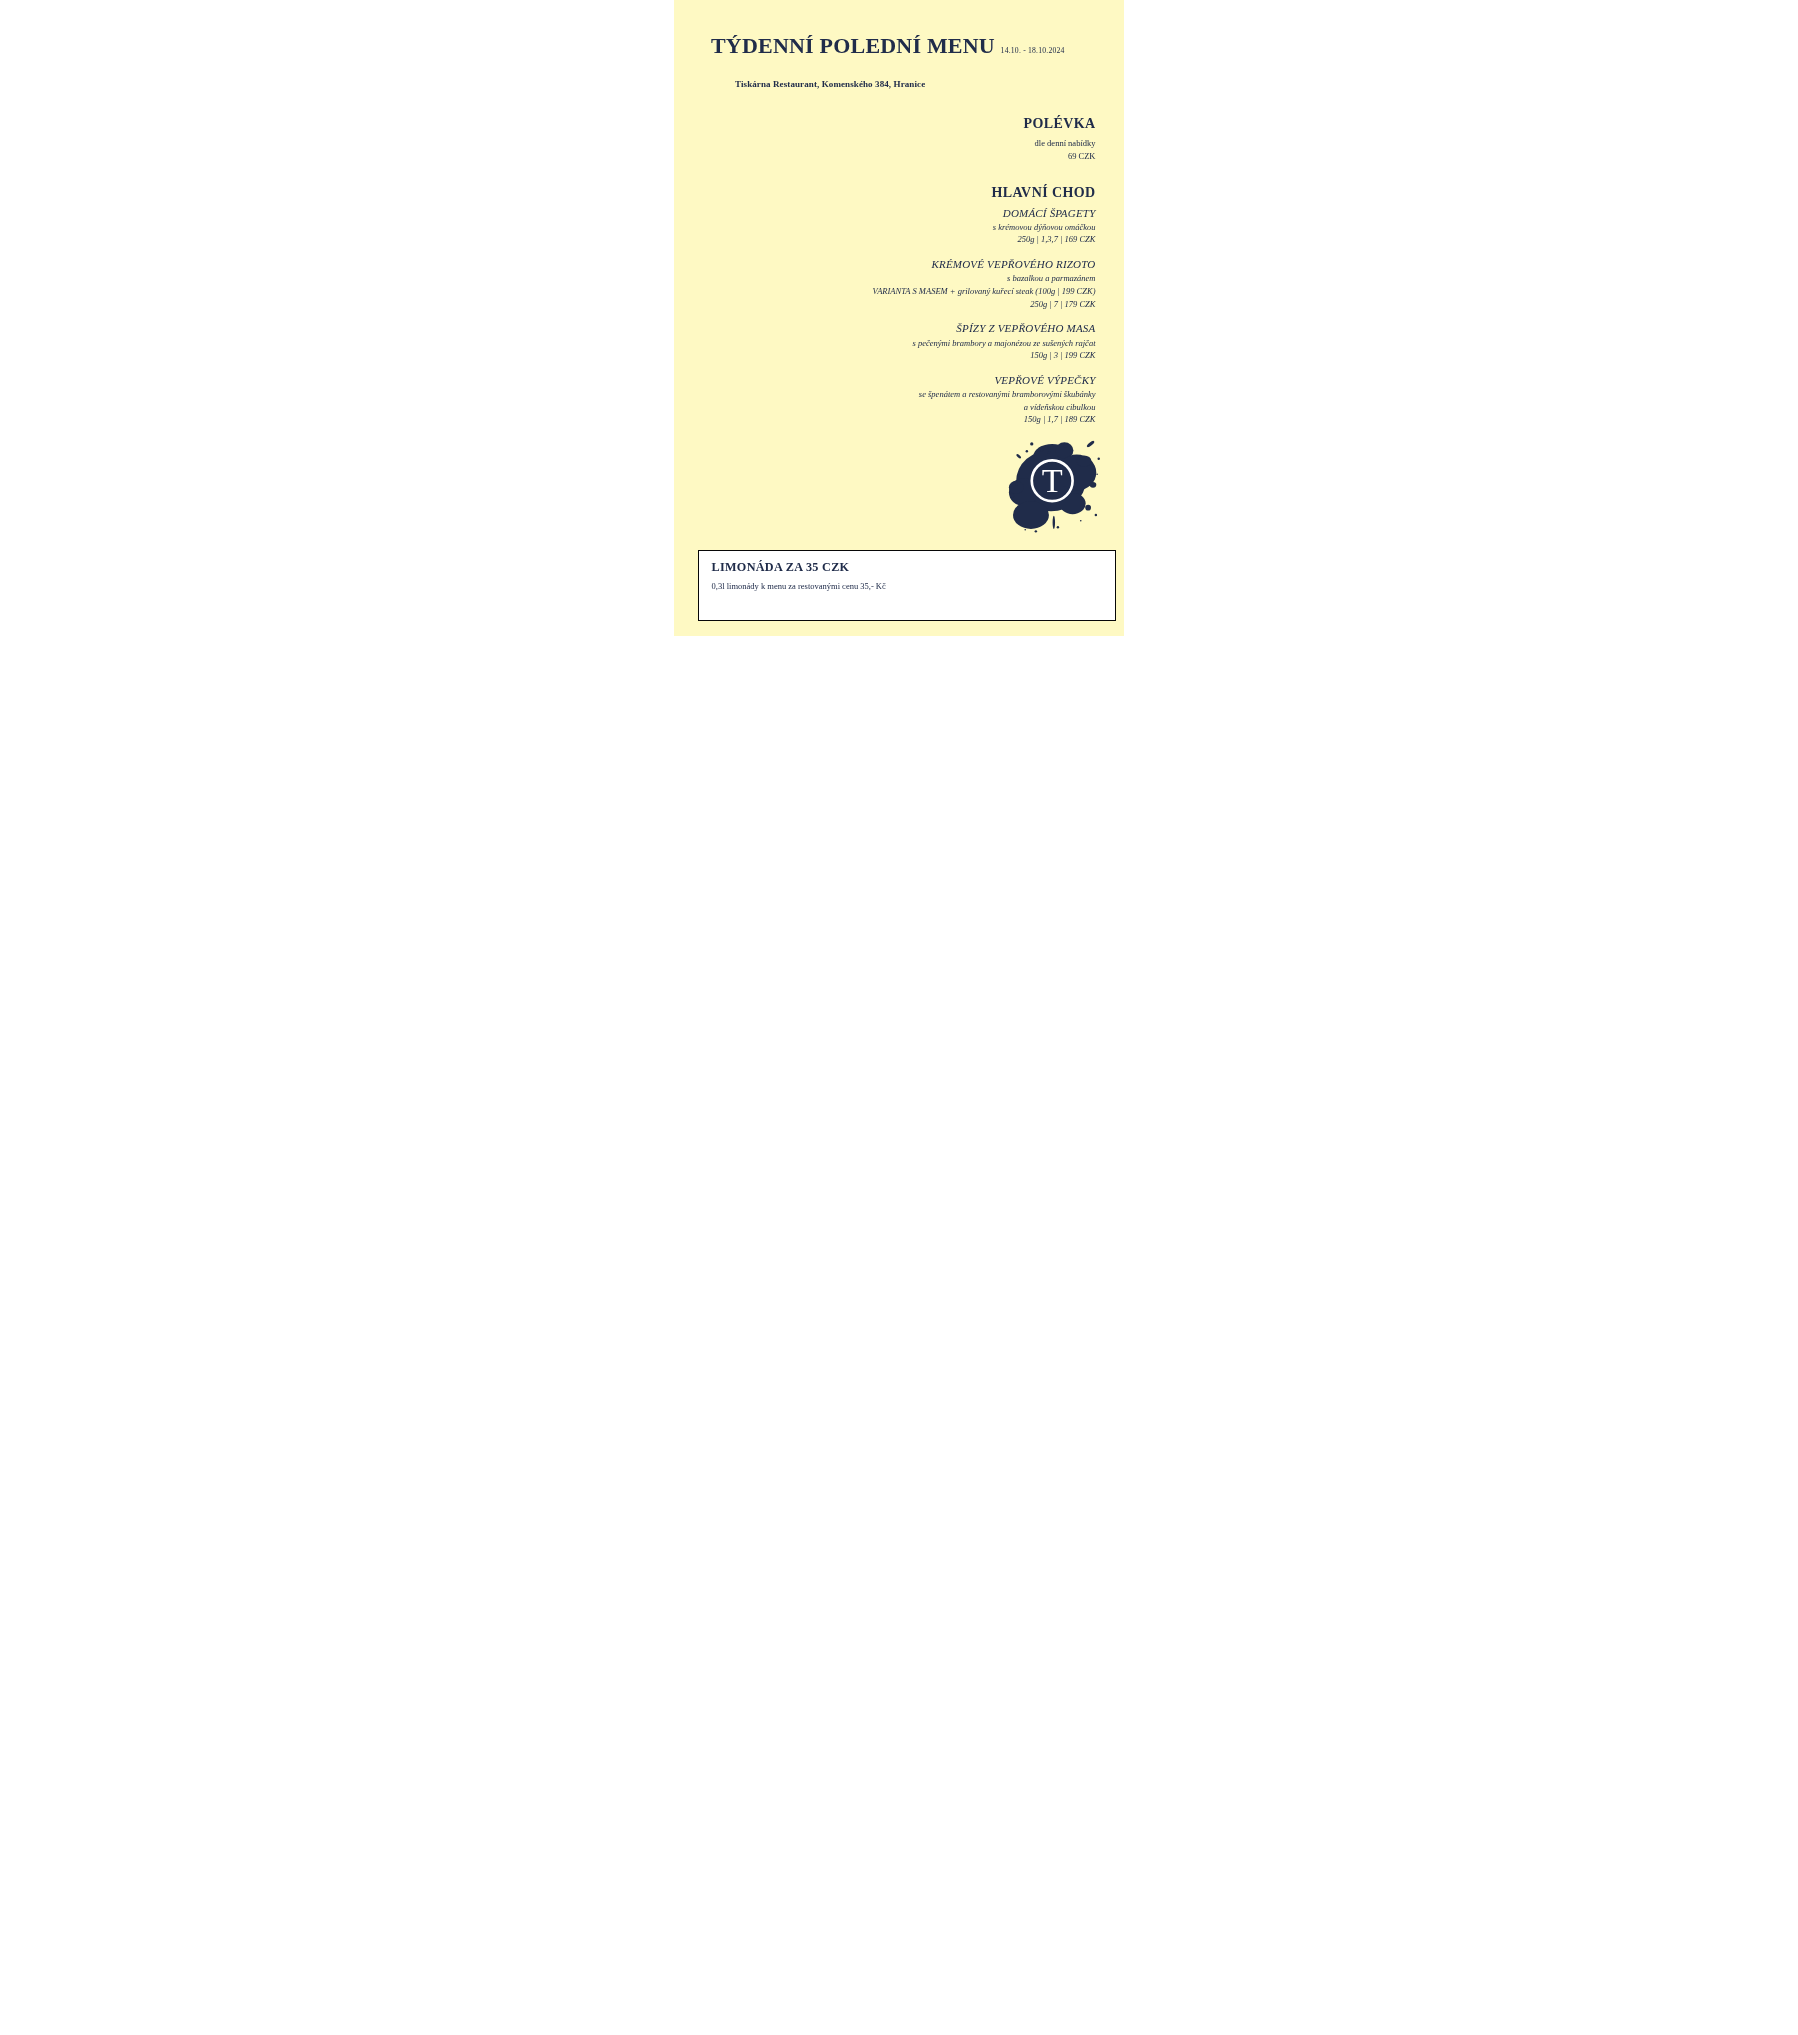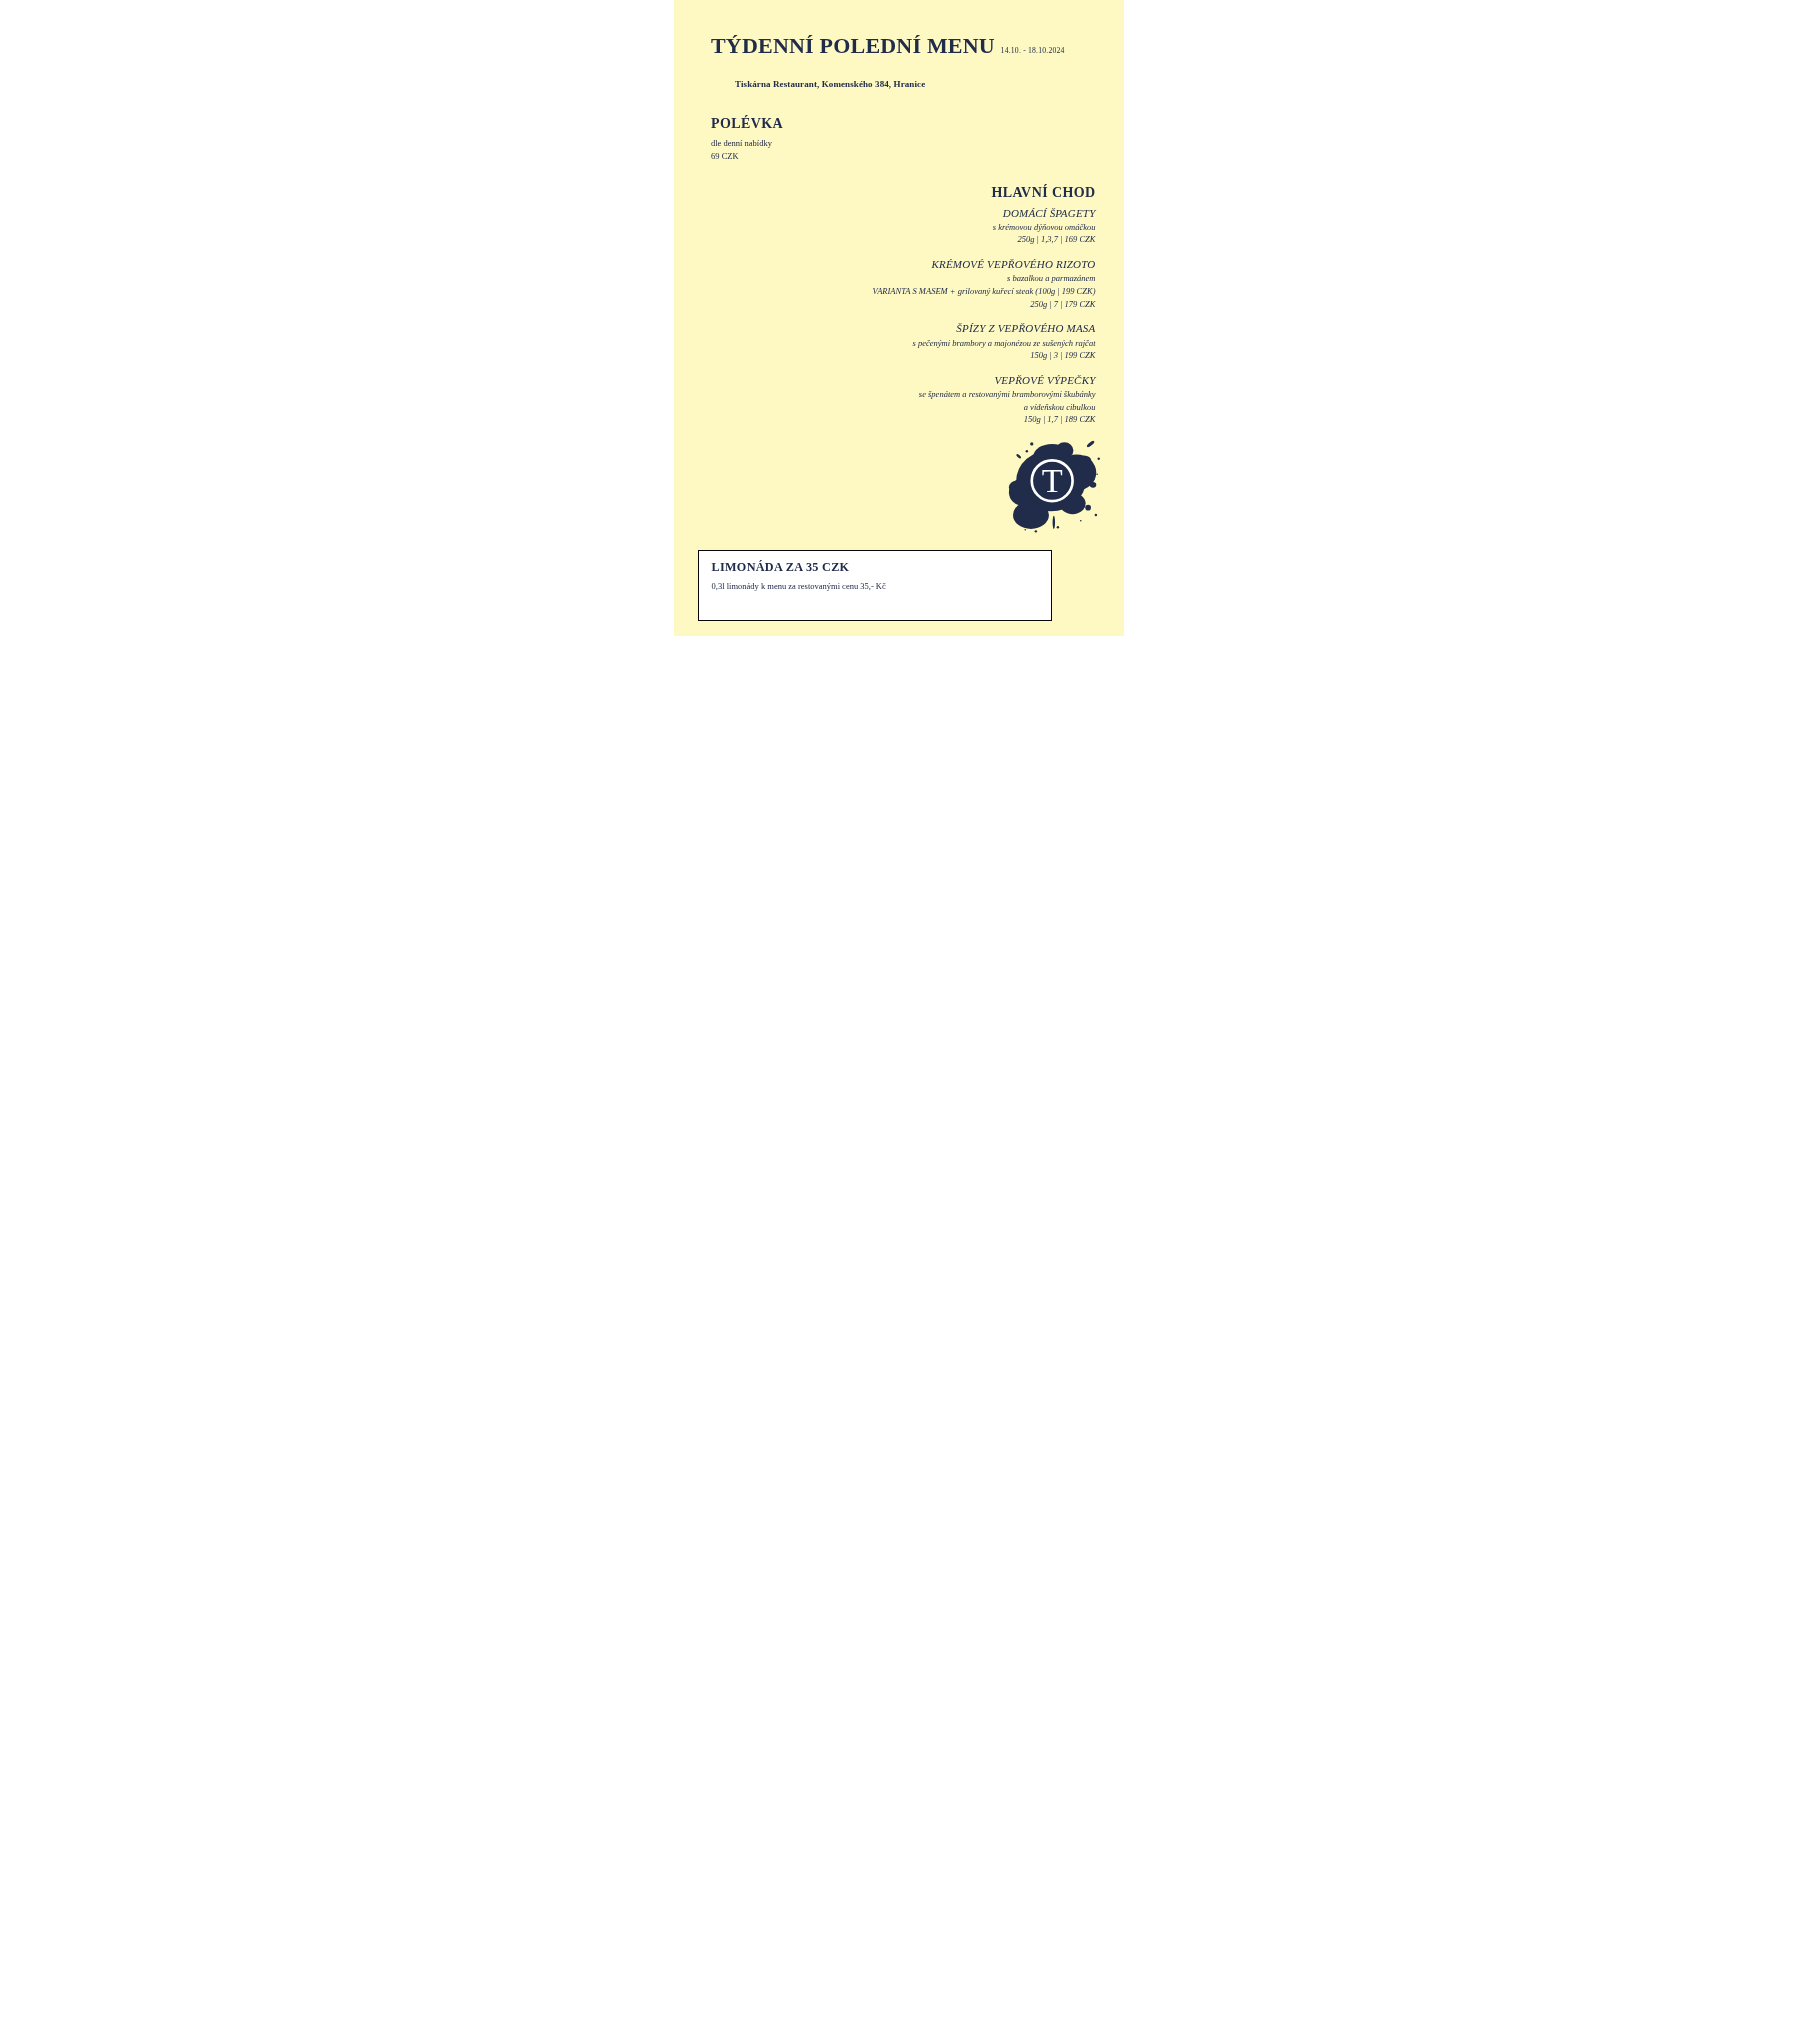--- a/index.html
+++ b/index.html
@@ -33,21 +33,21 @@
     letter-spacing:0.1px;
     margin-left:24px;
   }
 
   
   .section-heading {
     margin:0;
     font-size:14px; font-weight:700; line-height:16.3px;
     letter-spacing:0.4px;
   }
-  .soup-section    { margin-top:25px; }
+  .soup-section    { margin-top:25px;text-align:right; }
   .main-section    { margin-top:22px;text-align:right; }
   .dessert-section { margin-top:30.5px; }
 
   .plain-line { font-size:8.5px; line-height:12.6px; }
   .soup-section .plain-line.first,
   .dessert-section .plain-line.first { margin-top:4.1px; }
   .soup-section .plain-line.price,
   .dessert-section .plain-line.price { margin-top:0.8px; }
 
   .dish { margin-bottom:12.2px;font-style:italic; }
@@ -56,21 +56,21 @@
     margin:0 0 0.8px 0;
     font-size:11px; font-weight:400; line-height:13.4px;
     letter-spacing:0.2px;
   }
   .dish-line { font-size:8.5px; line-height:12.6px; }
 
   
   .promo-box {
     position:absolute;
     left:24.4px; top:550px;
-    width:354px; height:71px;
+    width:418px; height:71px;
     border:1.2px solid #070707;
     padding:9px 12.2px;
     background:#ffffff;
   }
   .promo-heading {
     margin:0;
     font-size:12.2px; font-weight:700; line-height:14.7px;
     letter-spacing:0.3px;
   }
   .promo-desc { margin-top:5.7px; font-size:8.5px; line-height:12.6px; }

